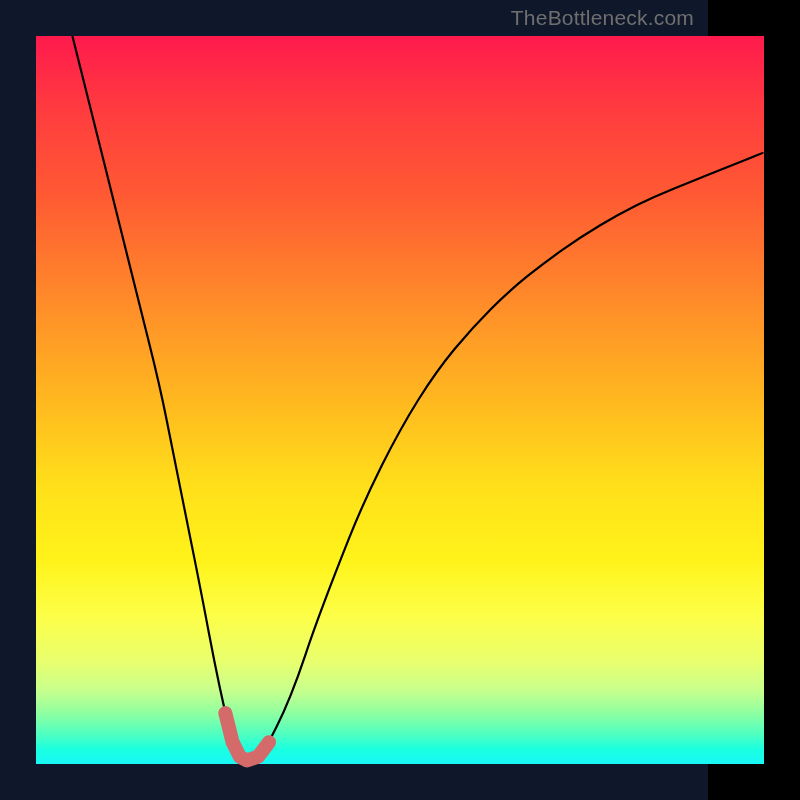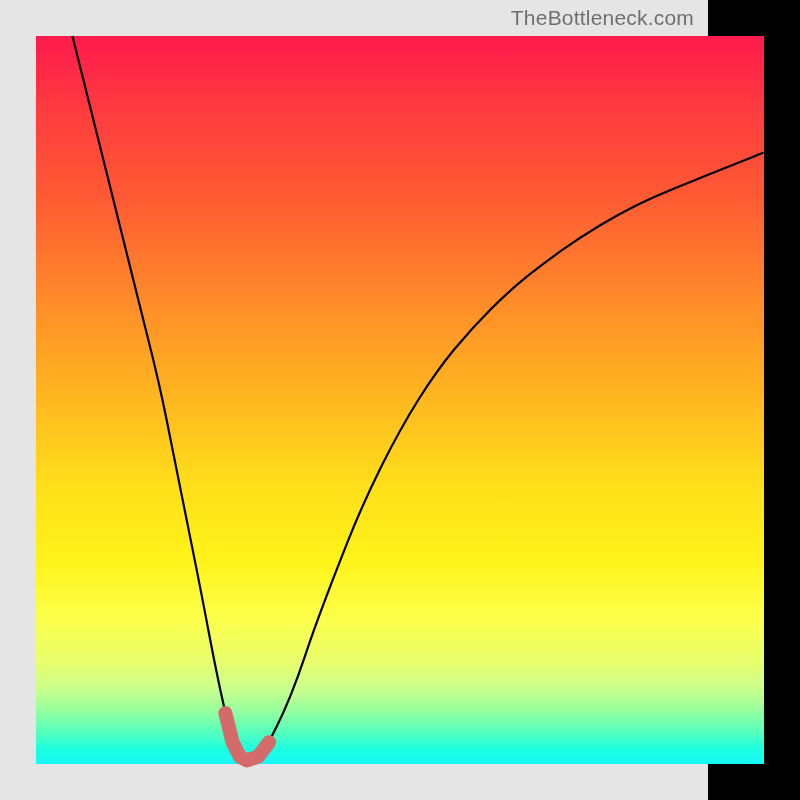--- a/index.html
+++ b/index.html
@@ -10,21 +10,21 @@
     background: #000;
     font-family: Arial, Helvetica, sans-serif;
     overflow: hidden;
   }
   .frame {
     position: absolute;
     left: 0;
     top: 0;
     width: 708px;
     height: 800px;
-    background: #e5e5e5;
+    background: #0f172a;
   }
   .plot-area {
     position: absolute;
     left: 36px;
     top: 36px;
     width: 728px;
     height: 728px;
     background: linear-gradient(to bottom,
       #ff1a4d 0%,
       #ff3b3f 10%,

